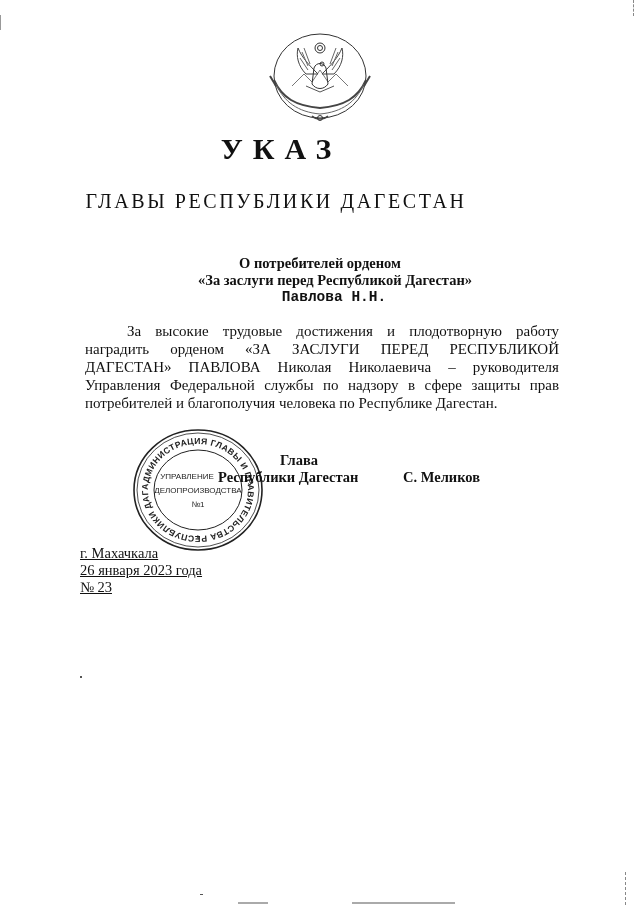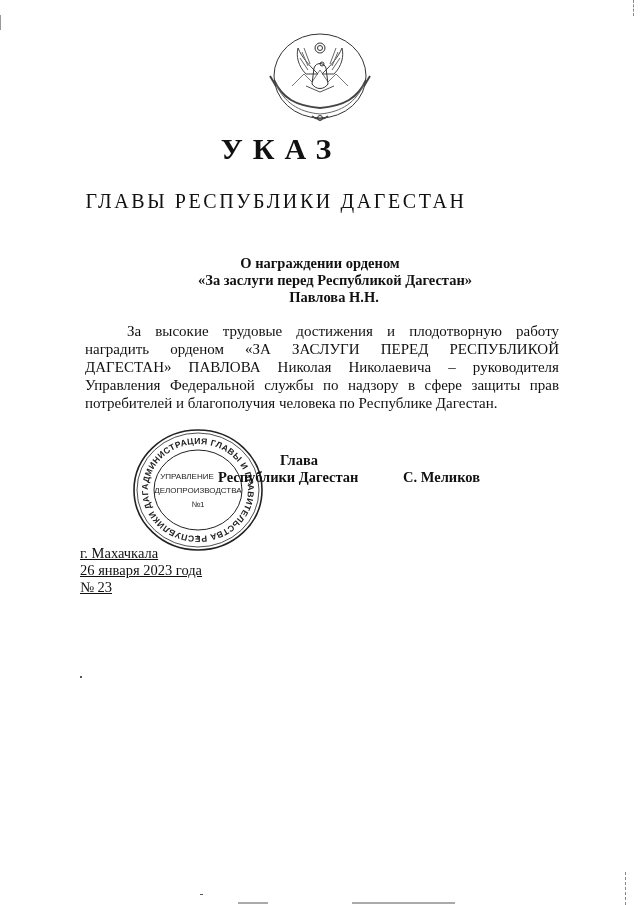--- a/index.html
+++ b/index.html
@@ -50,21 +50,21 @@
       position: absolute;
       left: 0; width: 640px;
       top: 255px;
       text-align: center;
       font-weight: bold;
       font-size: 14.5px;
       line-height: 17px;
     }
     .heading div { white-space: nowrap; }
     .heading .h2 { padding-left: 30px; }
-    .heading .h3 { padding-left: 28px; }
+    .heading .h3 { padding-left: 28px; font-family: Liberation Mono, monospace; }
     .body-text {
       position: absolute;
       left: 85px;
       width: 474px;
       top: 322px;
       font-size: 15px;
       line-height: 18px;
       text-align: justify;
     }
     .body-line {
@@ -153,21 +153,21 @@
         <path d="M50 90 C54 94 62 94 66 90" stroke="#444" stroke-width="1.5"></path>
         <circle cx="58" cy="92" r="2.5" stroke="#333"></circle>
       </g>
     </svg>
   </div>
 
   <div class="title">УКАЗ</div>
   <div class="subtitle">ГЛАВЫ РЕСПУБЛИКИ ДАГЕСТАН</div>
 
   <div class="heading">
-    <div class="h1">О награждении орденом</div>
+    <div class="h1">О потребителей орденом</div>
     <div class="h2">«За заслуги перед Республикой Дагестан»</div>
     <div class="h3">Павлова Н.Н.</div>
   </div>
 
   <div class="body-text">
     <span class="body-line first">За высокие трудовые достижения и плодотворную работу</span>
     <span class="body-line">наградить орденом «ЗА ЗАСЛУГИ ПЕРЕД РЕСПУБЛИКОЙ</span>
     <span class="body-line">ДАГЕСТАН» ПАВЛОВА Николая Николаевича – руководителя</span>
     <span class="body-line">Управления Федеральной службы по надзору в сфере защиты прав</span>
     <span class="body-line last">потребителей и благополучия человека по Республике Дагестан.</span>

